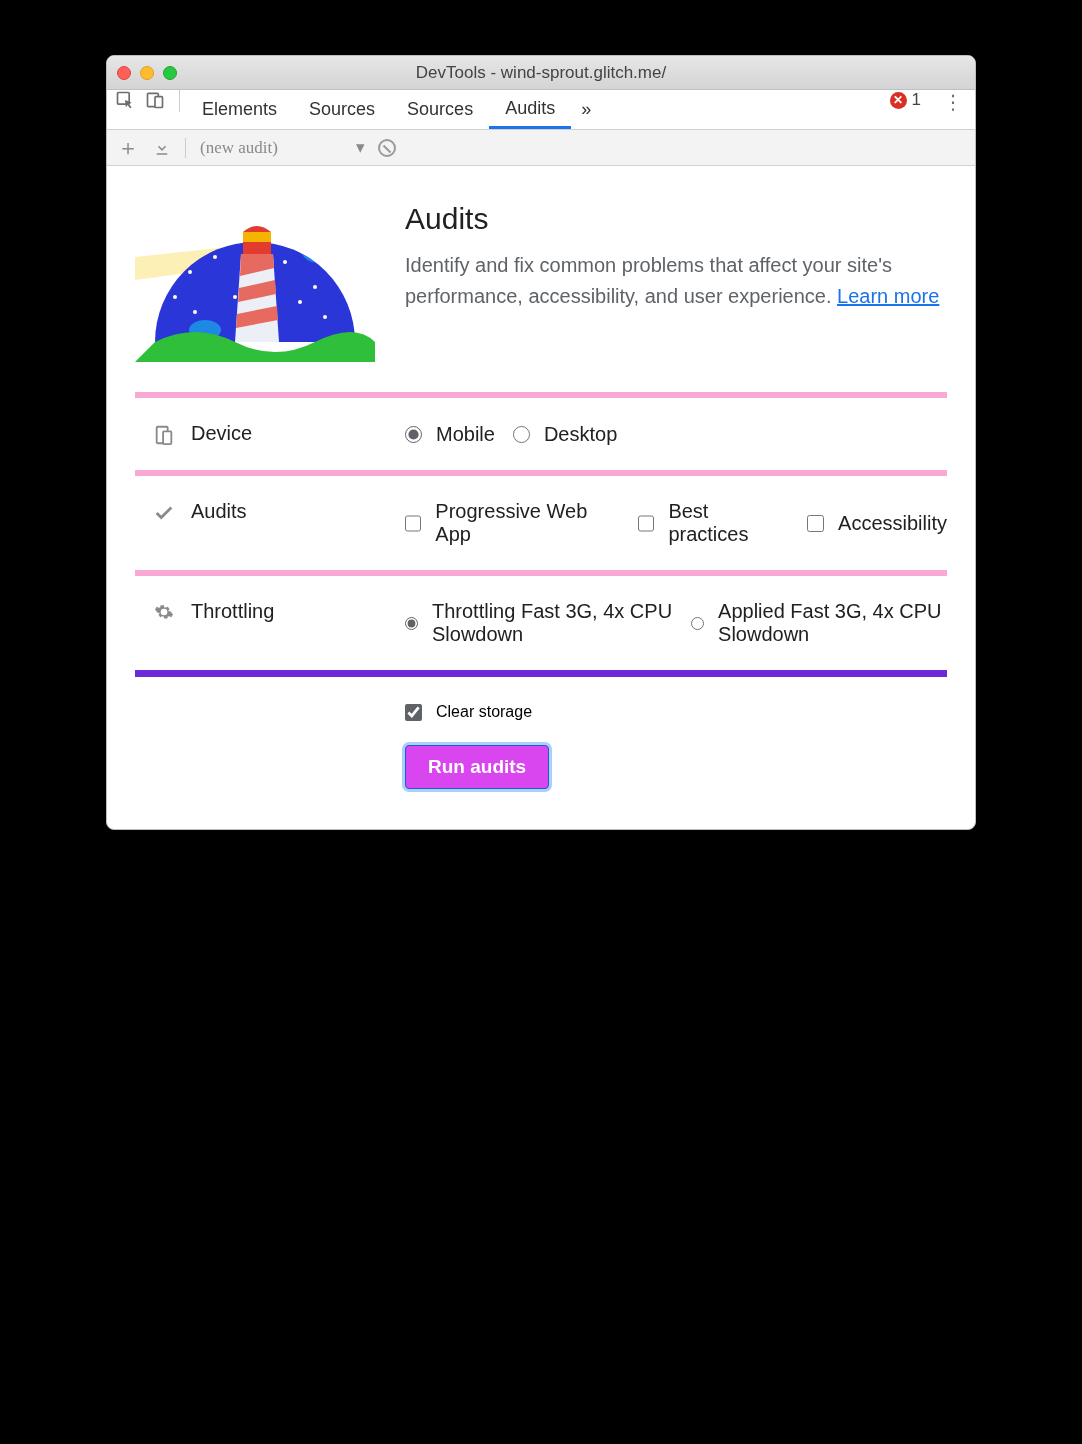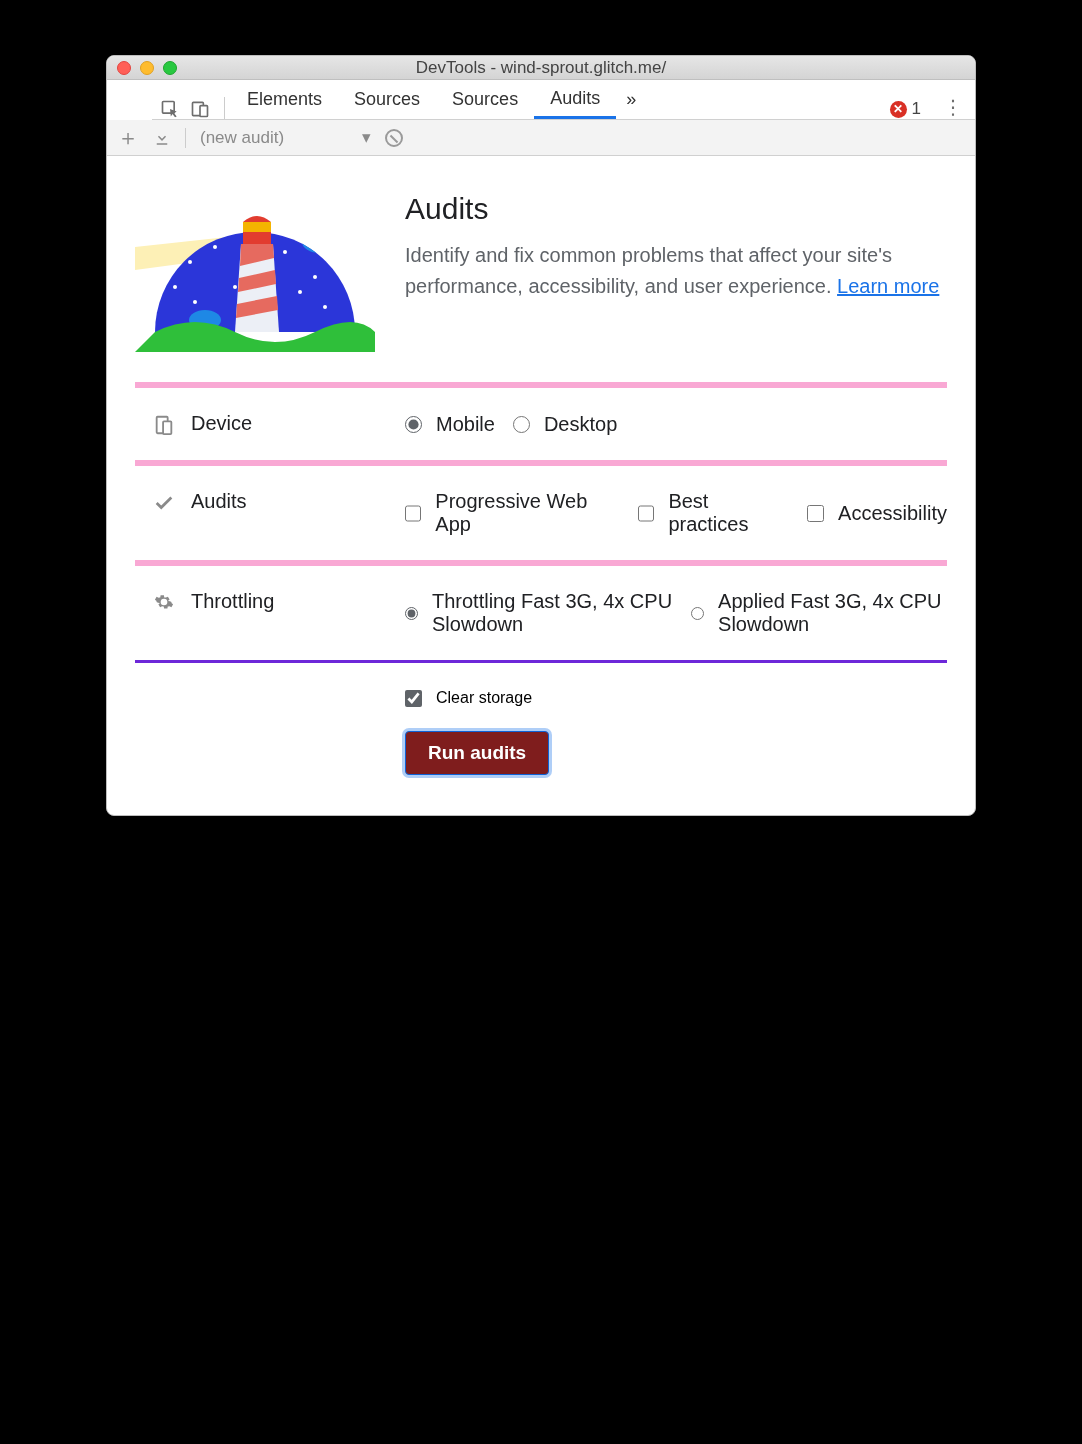--- a/index.html
+++ b/index.html
@@ -16,81 +16,81 @@
   .window {
     width: 870px;
     margin-top: 55px;
     background: #fff;
     border-radius: 8px;
     box-shadow: 0 30px 60px rgba(0,0,0,.45);
     overflow: hidden;
     border: 1px solid #bdbdbd;
   }
   .titlebar {
-    height: 24px;
+    height: 34px;
     background: linear-gradient(#e6e6e6, #d4d4d4);
     border-bottom: 1px solid #bfbfbf;
     display: flex;
     align-items: center;
     padding: 0 10px;
     position: relative;
   }
   .traffic { display: flex; gap: 9px; }
   .dot { width: 14px; height: 14px; border-radius: 50%; }
   .dot.red { background: #ff5f57; border: 1px solid #e14540; }
   .dot.yellow { background: #febc2e; border: 1px solid #dfa023; }
   .dot.green { background: #28c840; border: 1px solid #1fa52f; }
   .titletext {
     position: absolute; left: 0; right: 0; text-align: center;
     font-size: 17px; color: #444; pointer-events: none;
   }
   
   .tabbar {
-    display: flex; align-items: flex-end;
+    display: flex; align-items: flex-start;
     height: 40px;
     border-bottom: 1px solid #d0d0d0;
-    font-size: 18px; color: #333; margin-left: 45px;
+    font-size: 18px; color: #333;
   }
   .tool-icons { display:flex; align-items:center; padding:0 8px; gap:10px; color:#6e6e6e; }
   .divider { width:1px; height:22px; background:#ccc; margin:0 6px; }
   .tabs { display:flex; align-items:stretch; height:100%; }
   .tab { padding: 0 16px; display:flex; align-items:center; cursor:pointer; color:#333; }
   .tab.active { color:#333; border-bottom: 3px solid #1a73e8; font-weight:400; }
   .tabbar .spacer { flex:1; }
   .errbadge { display:flex; align-items:center; gap:5px; font-size:17px; color:#444; margin-right:10px; }
   .errcircle { width:17px; height:17px; border-radius:50%; background:#d93025; color:#fff; display:flex; align-items:center; justify-content:center; font-size:12px; font-weight:700; }
   .kebab { color:#6e6e6e; padding:0 12px; font-size:20px; cursor:pointer; }
   
   .toolbar {
     display:flex; align-items:center; height:36px;
     background:#f3f3f3; border-bottom:1px solid #d0d0d0;
     padding: 0 10px; gap:14px; color:#8a8a8a; font-size:17px;
   }
-  .toolbar .sel { display:flex; align-items:center; gap:78px; color:#8a8a8a; }
+  .toolbar .sel { display:flex; align-items:center; gap:78px; color:#8a8a8a;font-family:Liberation Serif, serif; }
   .toolbar .mini-divider { width:1px; height:20px; background:#ccc; }
   .prohibit { width:18px; height:18px; border:2px solid #9a9a9a; border-radius:50%; position:relative; }
   .prohibit::after { content:""; position:absolute; left:2px; right:2px; top:50%; height:2px; background:#9a9a9a; transform: rotate(45deg); transform-origin:center; }
   
   .content { padding: 36px 28px 34px 28px; }
   .hero { display:flex; gap:30px; padding-bottom:30px; }
   .hero-img { width:240px; flex:0 0 240px; }
   .hero-text h1 { margin:0 0 14px 0; font-size:30px; font-weight:400; color:#202124; }
   .hero-text p { margin:0; font-size:20px; color:#5f6368; line-height:1.55; }
   .hero-text a { color:#1a73e8; text-decoration: underline; }
   .section { border-top:6px solid #f9a8d4; padding:24px 0; display:flex; }
   .section-label { width:270px; display:flex; align-items:flex-start; gap:16px; font-size:20px; color:#202124; padding-left:18px; }
   .section-label .ic { width:22px; display:flex; justify-content:center; color:#8a8a8a; margin-top:2px; }
   .options { flex:1; display:flex; flex-direction:row; gap:18px; font-size:20px; color:#202124; }
   .opt { display:flex; align-items:center; gap:14px; }
   .opt input { width:17px; height:17px; accent-color:#5f6368; margin:0; }
-  .runbar { border-top:3px solid #6d28d9; padding:26px 0 6px 0; display:flex; }
+  .runbar { border-top:7px solid #6d28d9; padding:26px 0 6px 0; display:flex; }
   .runbar .lead { width:270px; }
   .runcol { display:flex; flex-direction:column; gap:24px; align-items:flex-start; }
   .runbtn {
-    background:#7f1d1d; color:#fff; border:1px solid #0f62d6;
+    background:#d946ef; color:#fff; border:1px solid #0f62d6;
     font-size:19px; font-weight:600; padding:10px 22px; border-radius:4px;
     box-shadow: 0 0 0 3px rgba(26,115,232,.35);
     cursor:pointer;
   }
   
   svg { display:block; }
 </style>
 </head>
 <body>
 

